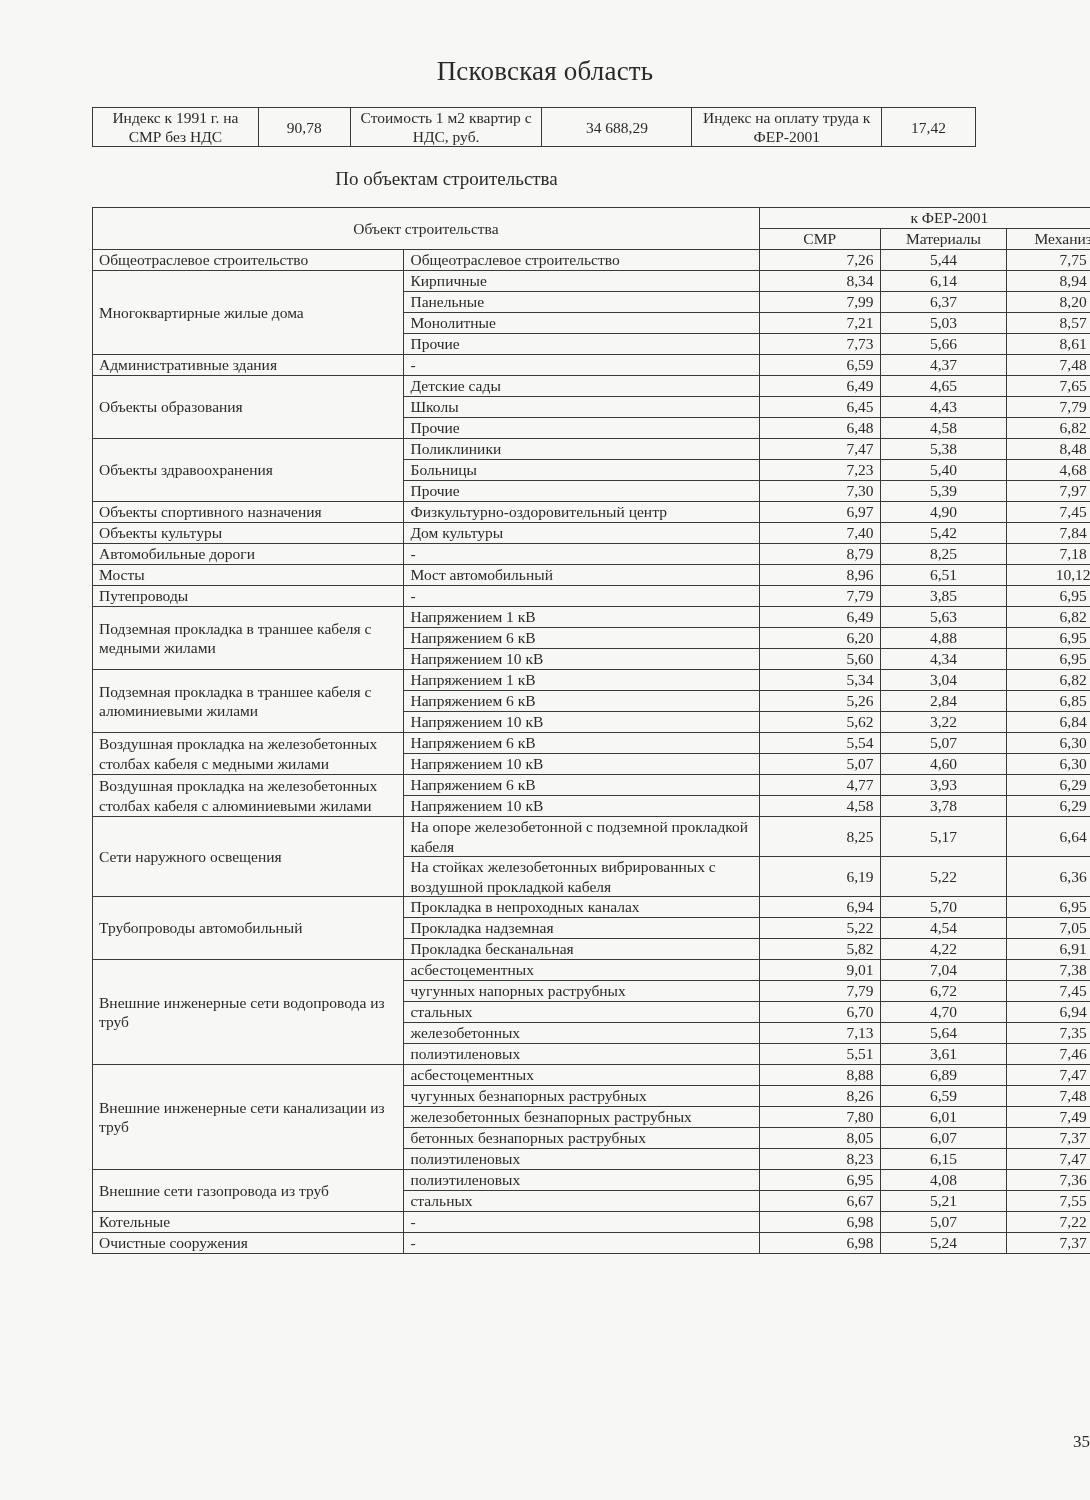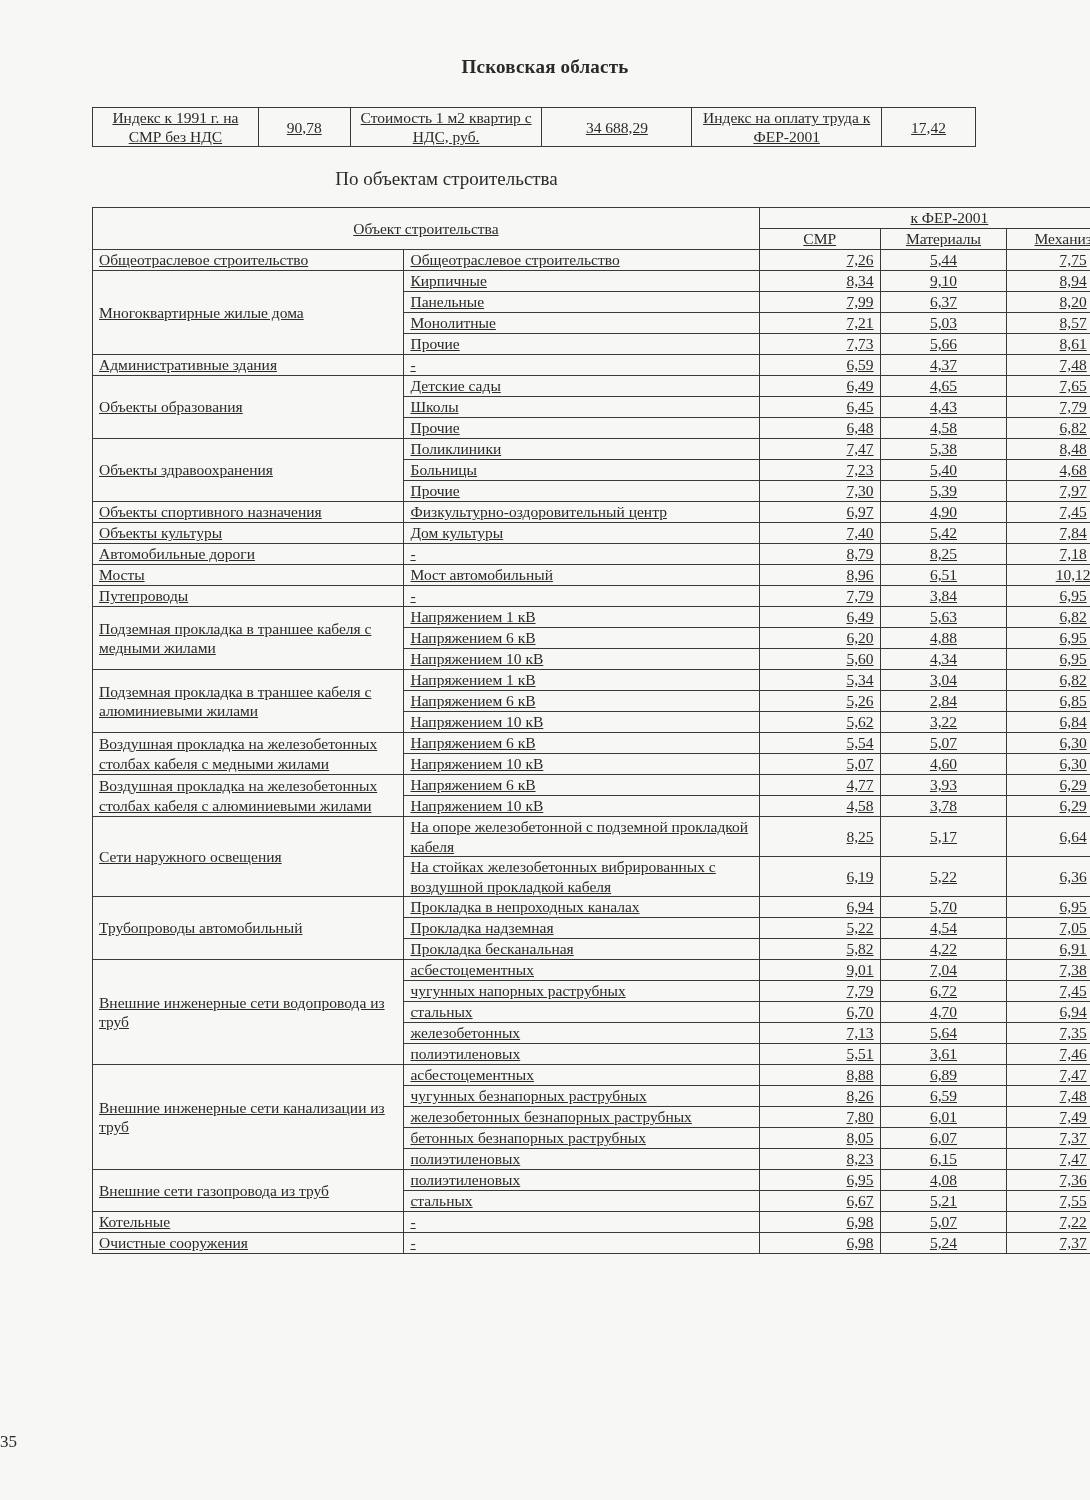--- a/index.html
+++ b/index.html
@@ -3,38 +3,38 @@
 <meta charset="utf-8">
 <style>
   html, body { margin:0; padding:0; }
   body {
     width:1090px; height:1500px; background:#f7f7f5; position:relative;
     font-family:"Liberation Serif", "DejaVu Serif", serif; color:#2a2a2a;
     overflow:hidden;
   }
   .title {
     position:absolute; left:0; width:1090px; top:56px; text-align:center;
-    font-size:19px; font-weight:bold; letter-spacing:0.2px;
+    font-size:27px; font-weight:normal; letter-spacing:0.2px;
   }
-  table { border-collapse:collapse; position:absolute;text-decoration:underline; }
+  table { border-collapse:collapse; position:absolute; }
   td, th { border:1px solid #3a3a3a; font-weight:normal; }
   .summary { left:92px; top:107px; width:884px; height:40px; font-size:15.5px; }
   .summary td { text-align:center; line-height:19px; padding:0 4px; }
   .subtitle {
     position:absolute; left:0; width:893px; top:168px; text-align:center; font-size:19px;
   }
   .main { left:92px; top:207px; width:1048px; font-size:15.5px; }
   .main td, .main th { padding:0 6px; line-height:19.5px; height:20px; }
   .main .g { text-align:left; vertical-align:middle; }
   .main .s { text-align:left; }
   .main .n { text-align:right; }
   .main .c { text-align:center; }
   .main th { text-align:center; }
   .page-num {
-    position:absolute; left:0; width:1090px; top:1432px; text-align:left; font-size:17px;
+    position:absolute; left:0; width:1090px; top:1432px; text-align:right; font-size:17px;
   }
 </style>
 </head>
 <body>
 
 <div class="title">Псковская область</div>
 
 <table class="summary">
   <colgroup>
     <col style="width:166px">
@@ -82,21 +82,21 @@
         <td class="g" rowspan="1">Общеотраслевое строительство</td>
         <td class="s">Общеотраслевое строительство</td>
         <td class="n">7,26</td>
         <td class="c">5,44</td>
         <td class="c">7,75</td>
       </tr>
       <tr>
         <td class="g" rowspan="4">Многоквартирные жилые дома</td>
         <td class="s">Кирпичные</td>
         <td class="n">8,34</td>
-        <td class="c">9,10</td>
+        <td class="c">6,14</td>
         <td class="c">8,94</td>
       </tr>
       <tr>
         <td class="s">Панельные</td>
         <td class="n">7,99</td>
         <td class="c">6,37</td>
         <td class="c">8,20</td>
       </tr>
       <tr>
         <td class="s">Монолитные</td>
@@ -180,21 +180,21 @@
         <td class="g" rowspan="1">Мосты</td>
         <td class="s">Мост автомобильный</td>
         <td class="n">8,96</td>
         <td class="c">6,51</td>
         <td class="c">10,12</td>
       </tr>
       <tr>
         <td class="g" rowspan="1">Путепроводы</td>
         <td class="s">-</td>
         <td class="n">7,79</td>
-        <td class="c">3,84</td>
+        <td class="c">3,85</td>
         <td class="c">6,95</td>
       </tr>
       <tr>
         <td class="g" rowspan="3">Подземная прокладка в траншее кабеля с медными жилами</td>
         <td class="s">Напряжением 1 кВ</td>
         <td class="n">6,49</td>
         <td class="c">5,63</td>
         <td class="c">6,82</td>
       </tr>
       <tr>

